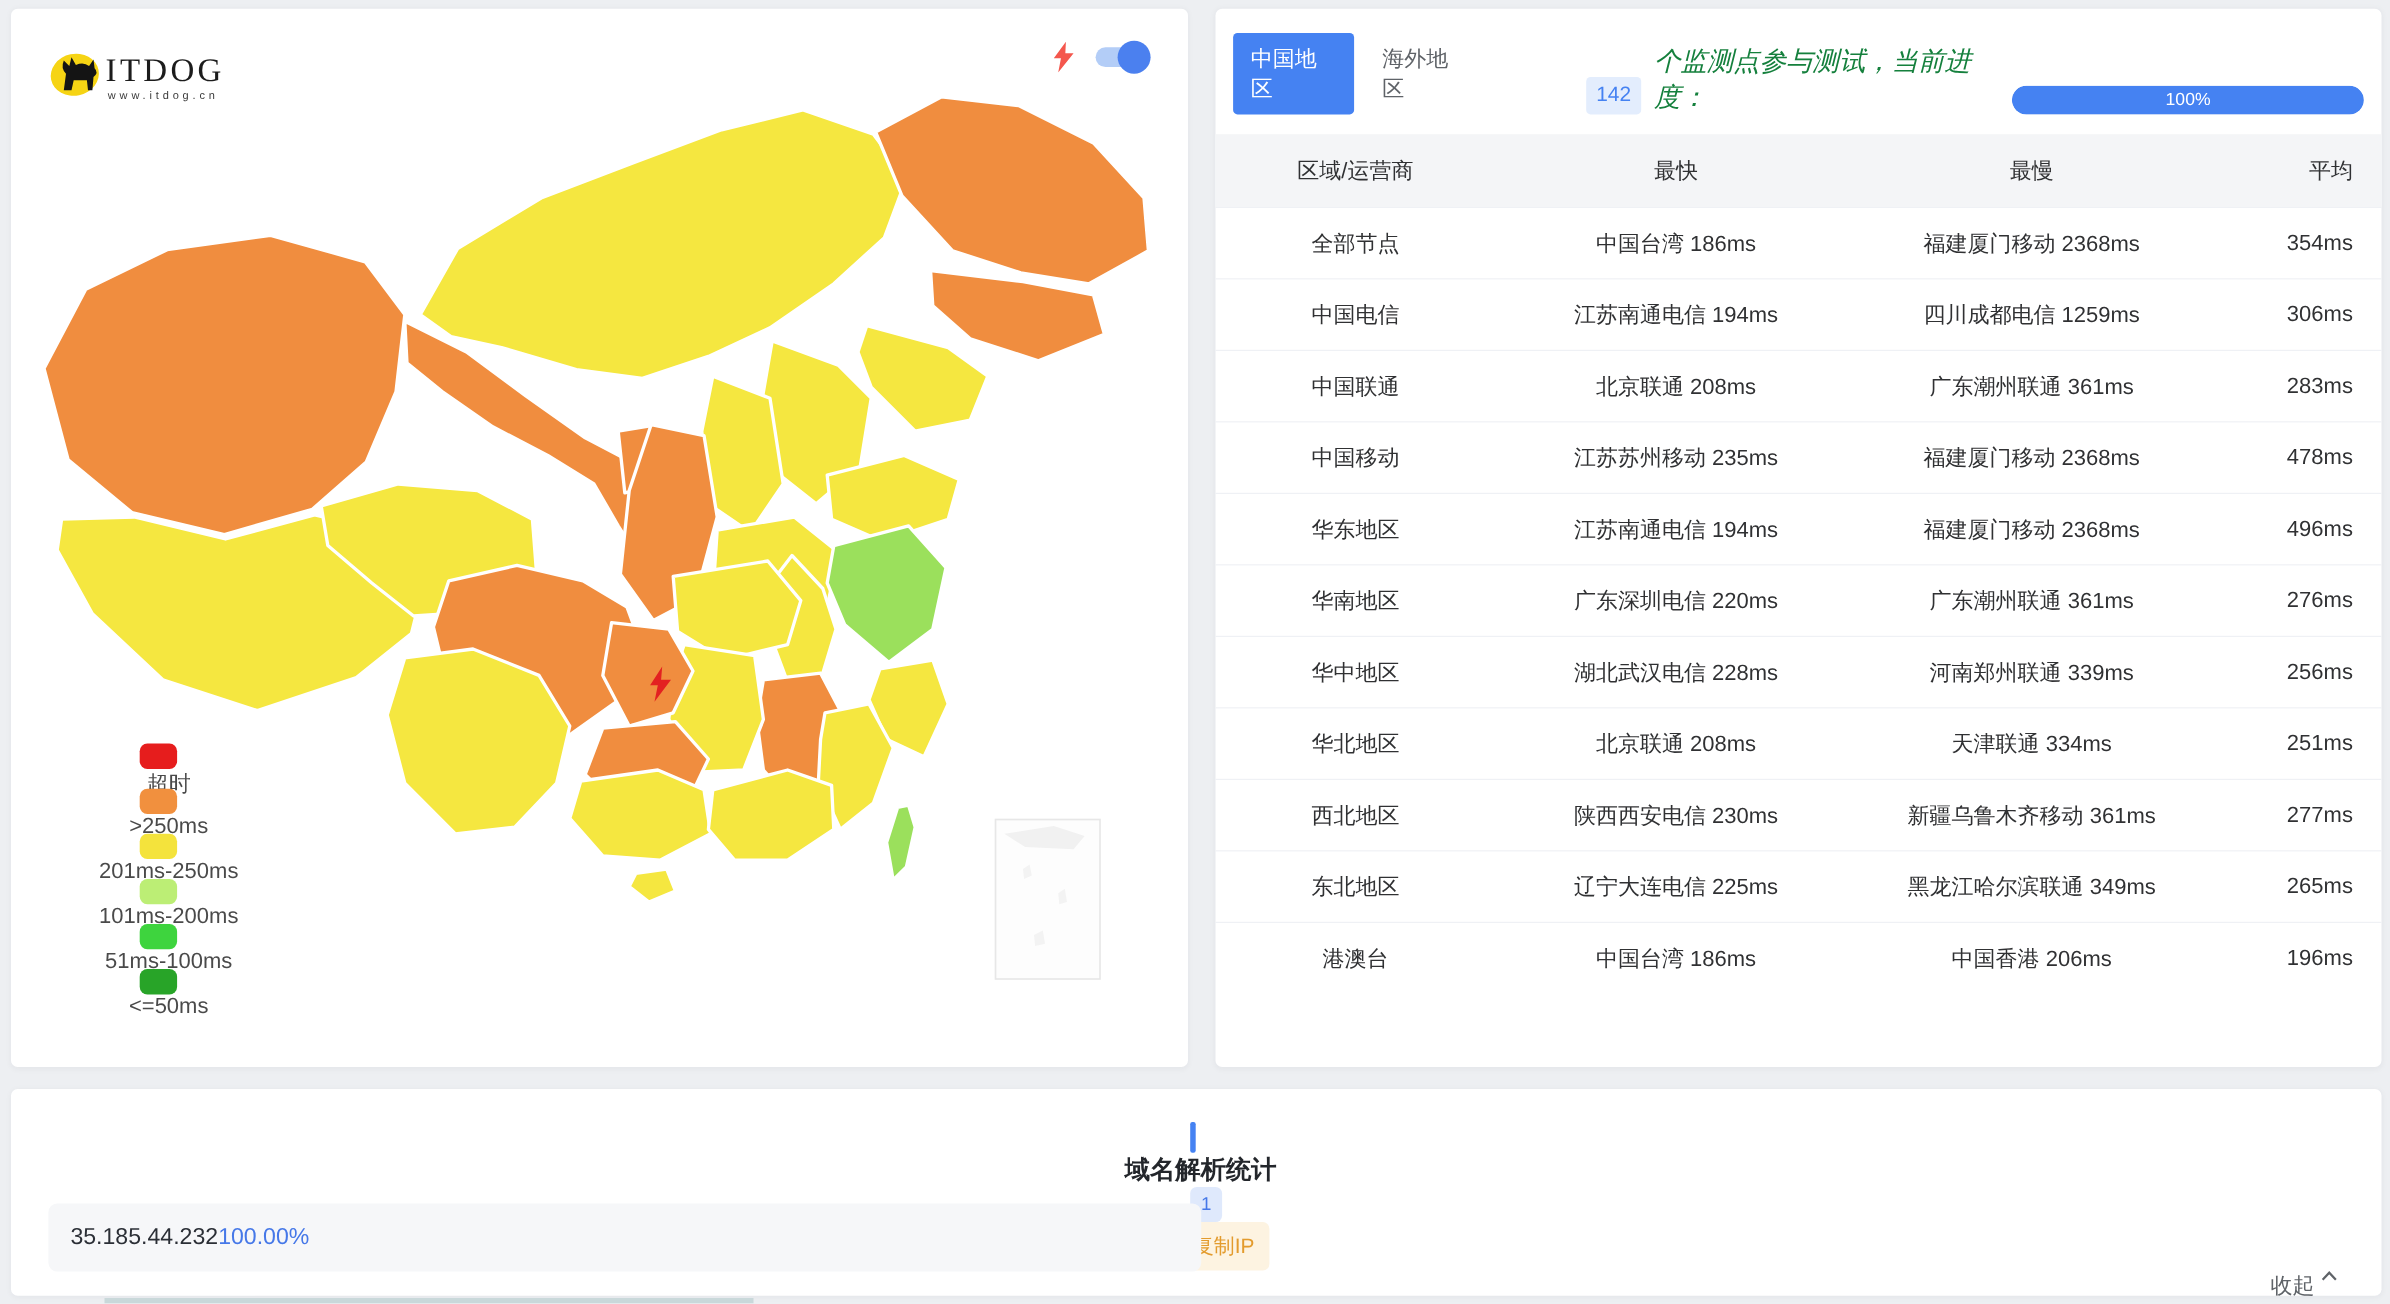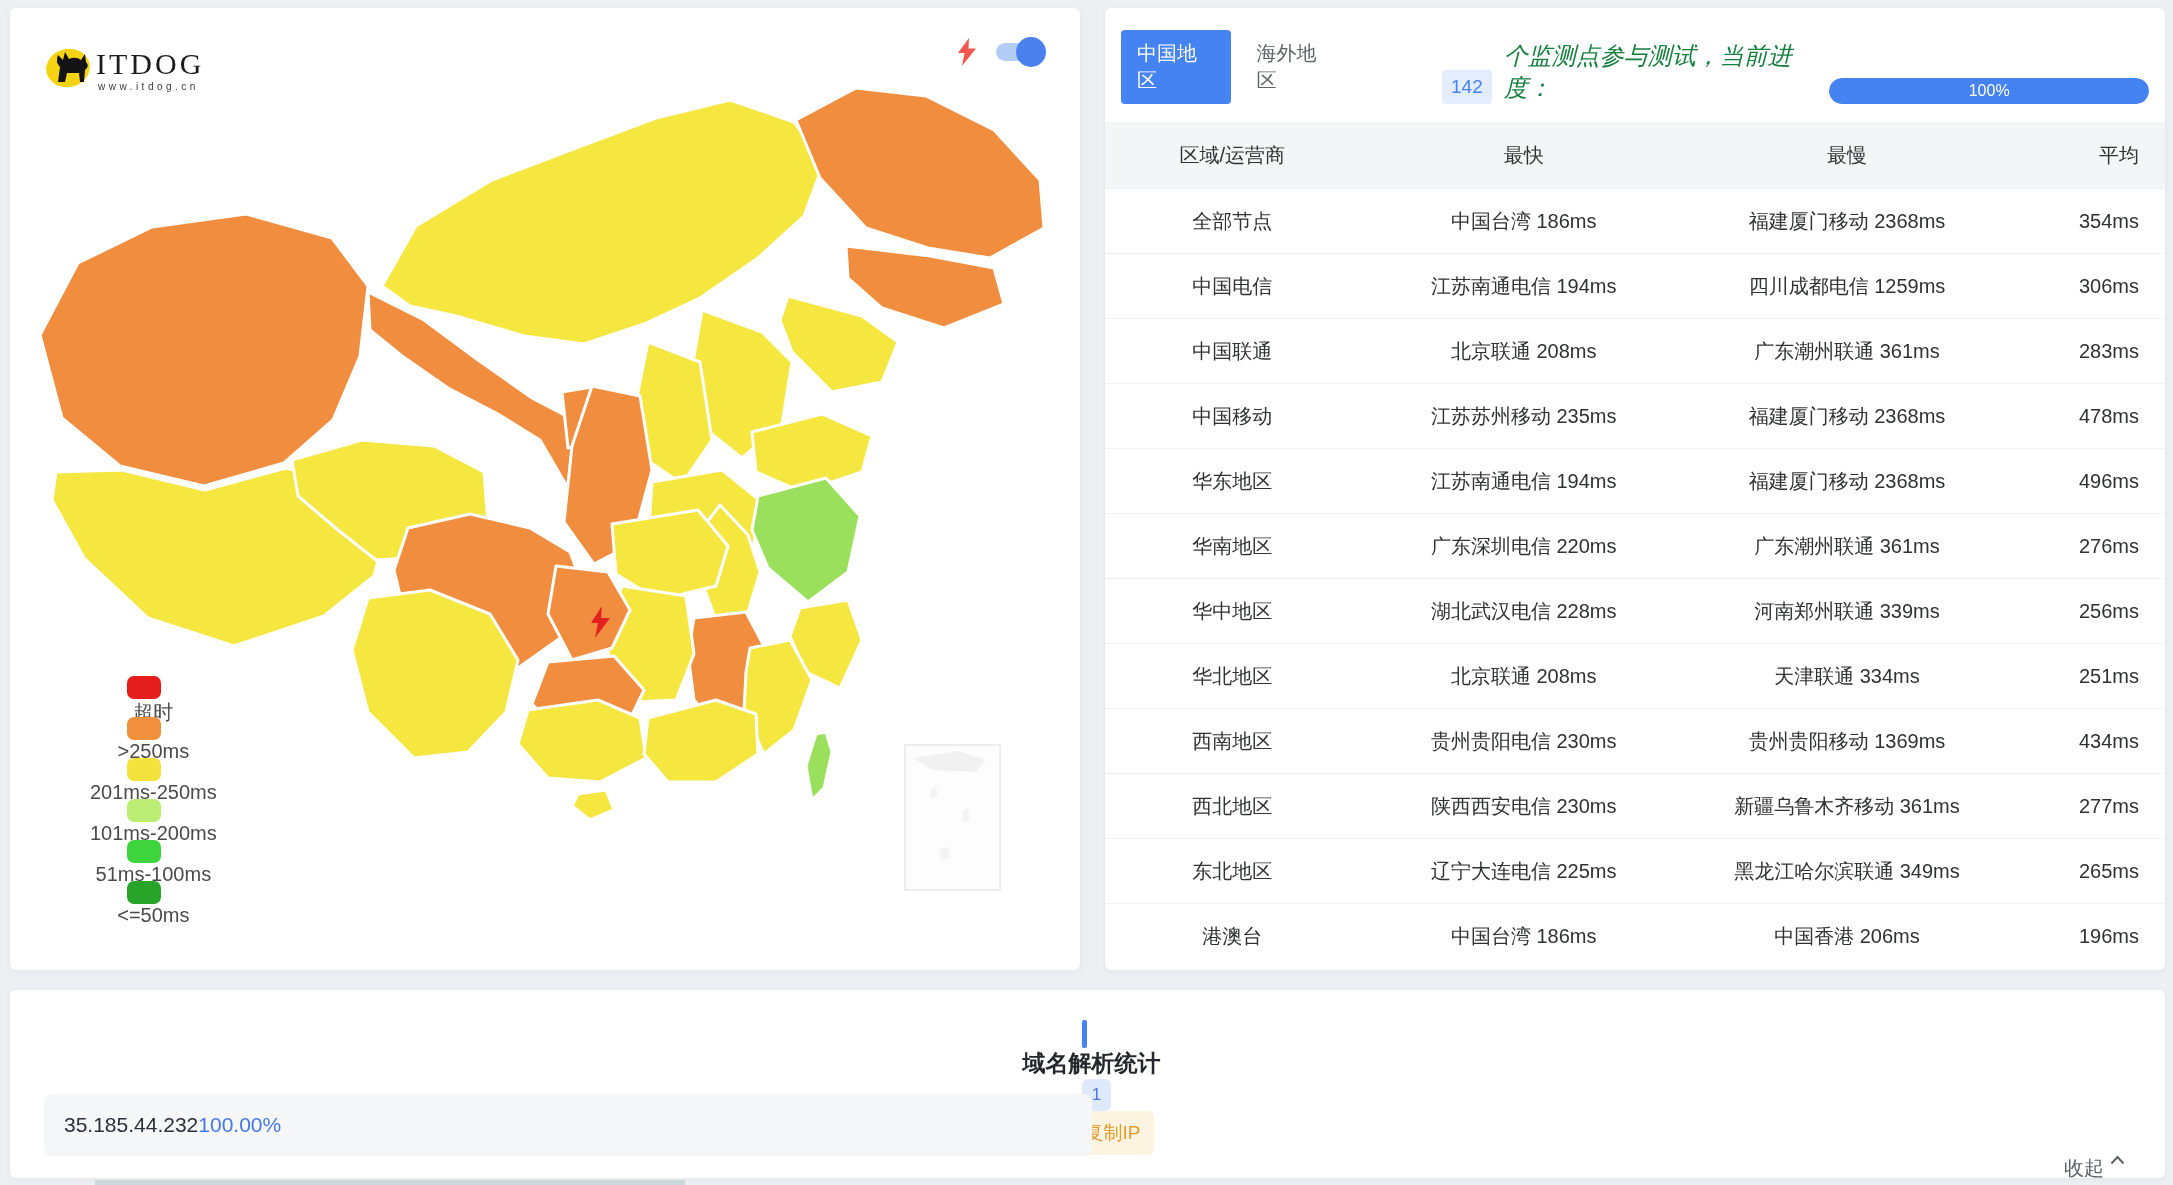--- a/index.html
+++ b/index.html
@@ -244,26 +244,20 @@
           <div class="c2">河南郑州联通 339ms</div>
           <div class="c3">256ms</div>
         </div>
         <div class="lrow">
           <div class="c0">华北地区</div>
           <div class="c1">北京联通 208ms</div>
           <div class="c2">天津联通 334ms</div>
           <div class="c3">251ms</div>
         </div>
         <div class="lrow">
-          <div class="c0">西南地区</div>
-          <div class="c1">贵州贵阳电信 230ms</div>
-          <div class="c2">贵州贵阳移动 1369ms</div>
-          <div class="c3">434ms</div>
-        </div>
-        <div class="lrow">
           <div class="c0">西北地区</div>
           <div class="c1">陕西西安电信 230ms</div>
           <div class="c2">新疆乌鲁木齐移动 361ms</div>
           <div class="c3">277ms</div>
         </div>
         <div class="lrow">
           <div class="c0">东北地区</div>
           <div class="c1">辽宁大连电信 225ms</div>
           <div class="c2">黑龙江哈尔滨联通 349ms</div>
           <div class="c3">265ms</div>

